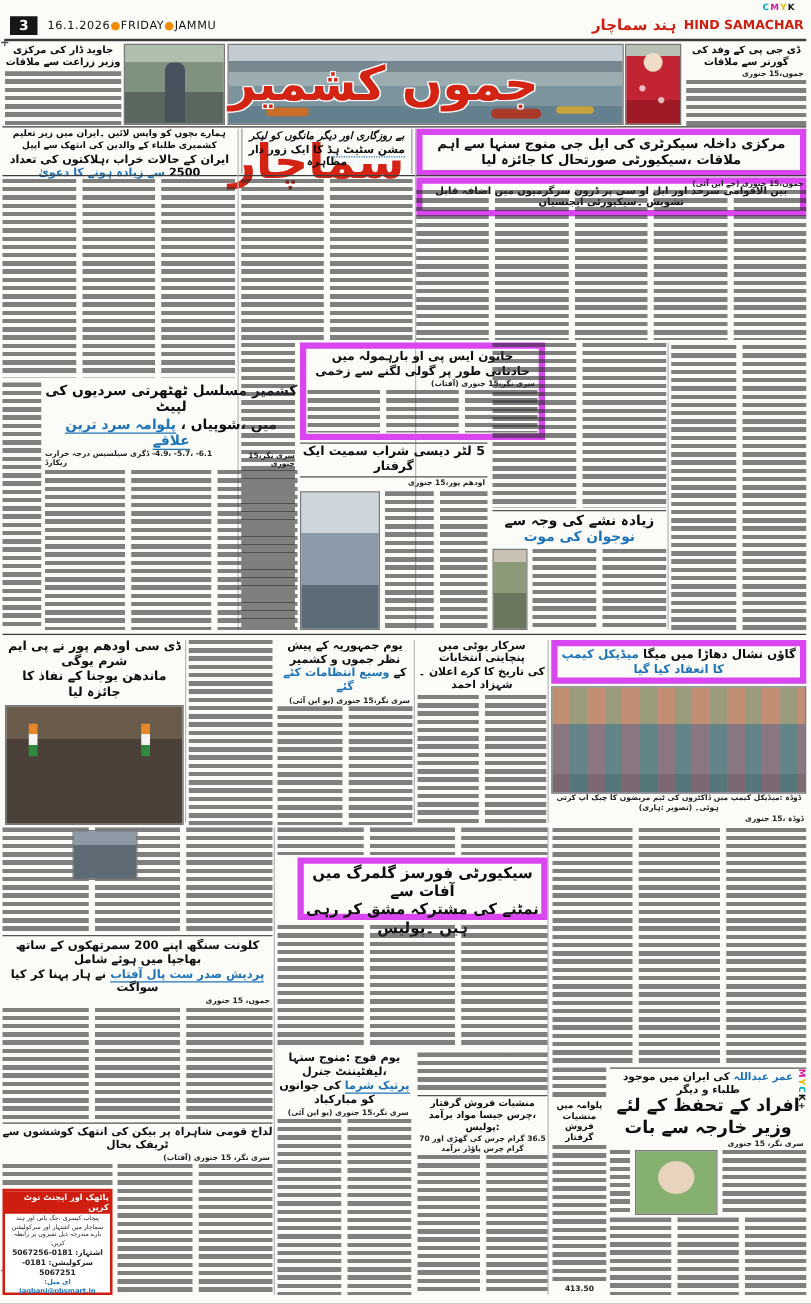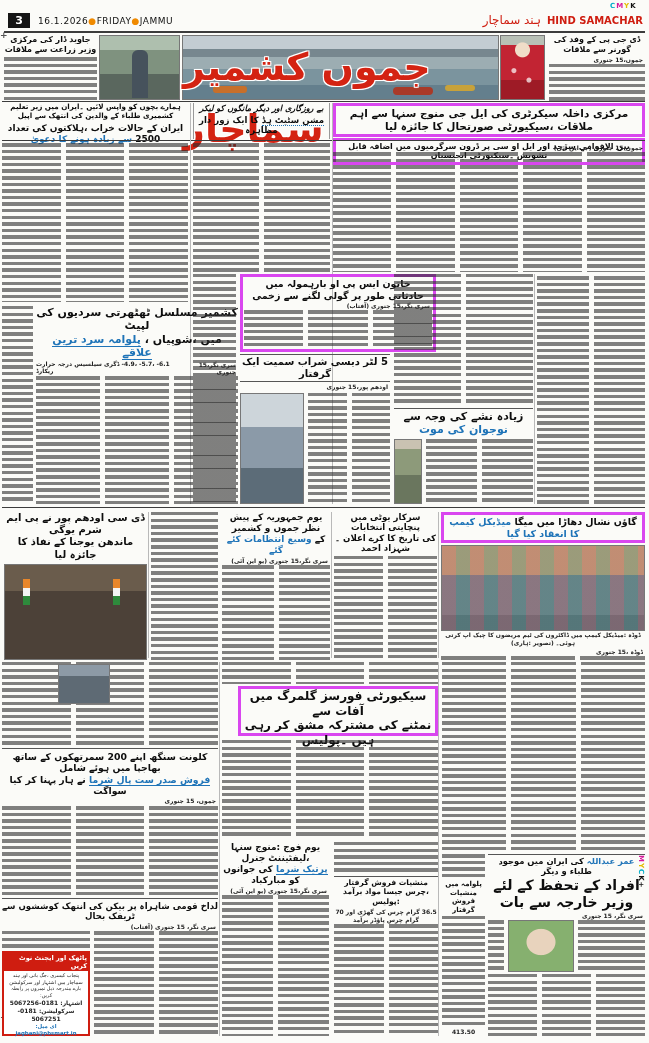--- a/index.html
+++ b/index.html
@@ -11,21 +11,21 @@
   .u{direction:rtl;unicode-bidi:embed}
   .hl{font-weight:700;color:#0d0d0d;text-align:center;direction:rtl;line-height:1.22}
   .blue{color:#1f74b8}
   .red{color:#cf1d10}
   .dl{font-size:6px;font-weight:700;direction:rtl;text-align:right;color:#222;padding:1px 2px;line-height:1.2}
   .fauxwrap{display:flex;gap:5px;align-items:stretch}
   .fx{flex:1;background:repeating-linear-gradient(to bottom,rgba(45,45,45,.6) 0 3.5px,transparent 3.5px 6.6px)}
   .fill{flex:1;min-height:0}
   .row{display:flex;gap:4px;min-height:0}
   .photo{border:1px solid #777;background:#9aa4a8}
-  .box{border:3px solid #d946ef}
+  .box{border:5px solid #d946ef}
   .vr{position:absolute;width:1px;background:#b9b9b9}
   .hr{position:absolute;height:1px;background:#3c3c3c}
   .caption{font-size:6px;font-weight:700;direction:rtl;text-align:center;color:#222;line-height:1.3}
   .tiny{font-size:6px;font-weight:700;direction:rtl;text-align:center;color:#222;line-height:1.3}
   .mark{position:absolute;color:#555;font-size:9px;font-weight:700}
 </style>
 </head>
 <body>
 
 <div id="paper">
@@ -37,21 +37,21 @@
   <div class="mark" style="left:0;top:1012px">+</div>
   <div class="abs" style="left:637px;top:855px;writing-mode:vertical-rl;font-size:7px;font-weight:700;letter-spacing:1px">
     <span style="color:#d6179a">M</span><span style="color:#e3bb00">Y</span><span style="color:#00aec8">C</span><span style="color:#111">K+</span>
   </div>
 
   <div class="abs" style="left:8px;top:13px;width:22px;height:15px;background:#161616;color:#fff;font-size:11px;font-weight:700;text-align:center;line-height:15px">3</div>
   <div class="abs" style="left:38px;top:16px;font-size:9px;font-weight:400;letter-spacing:.5px">
     <span>16.1.2026</span><span style="color:#f08a00">●</span><span>FRIDAY</span><span style="color:#f08a00">●</span><span>JAMMU</span>
   </div>
   <div class="abs" style="right:6px;top:13px;display:flex;gap:6px;align-items:center">
-    <span class="red u" style="font-size:12px;font-weight:400">ہند سماچار</span>
+    <span class="red u" style="font-size:12px;font-weight:700">ہند سماچار</span>
     <span class="red" style="font-size:10px;font-weight:700">HIND SAMACHAR</span>
   </div>
   <div class="hr" style="left:4px;top:31px;width:641px;height:2px"></div>
 
   <div class="story" style="left:4px;top:35px;width:93px;height:66px">
     <div class="hl" style="font-size:8px">جاوید ڈار کی مرکزی وزیر زراعت سے ملاقات</div>
     <div class="fauxwrap fill" style="margin-top:2px">
         <div class="fx"></div>
       </div>
   </div>
@@ -268,21 +268,21 @@
   <div class="abs fauxwrap" style="left:2px;top:662px;width:216px;height:84px">
       <div class="fx"></div>
       <div class="fx"></div>
       <div class="fx"></div>
     </div>
   <div class="abs photo" style="left:58px;top:664px;width:52px;height:40px;background:linear-gradient(180deg,#8d9aa6 0 30%,#5e6a74 30% 100%)"></div>
 
   <div class="story" style="left:2px;top:748px;width:216px;height:148px;border-top:1px solid #555;padding-top:2px">
     <div class="hl" style="font-size:9.3px">کلونت سنگھ اپنے 200 سمرتھکوں کے ساتھ بھاجپا میں ہوئے شامل</div>
     <div class="hl" style="font-size:9.3px">
-      <span class="blue" style="border-bottom:1px solid #1f74b8">فروش صدر ست پال شرما</span>
+      <span class="blue" style="border-bottom:1px solid #1f74b8">پردیش صدر ست پال آفتاب</span>
       <span>نے ہار پہنا کر کیا سواگت</span>
     </div>
     <div class="dl">جموں، 15 جنوری</div>
     <div class="fauxwrap fill">
         <div class="fx"></div>
         <div class="fx"></div>
         <div class="fx"></div>
       </div>
   </div>
 

